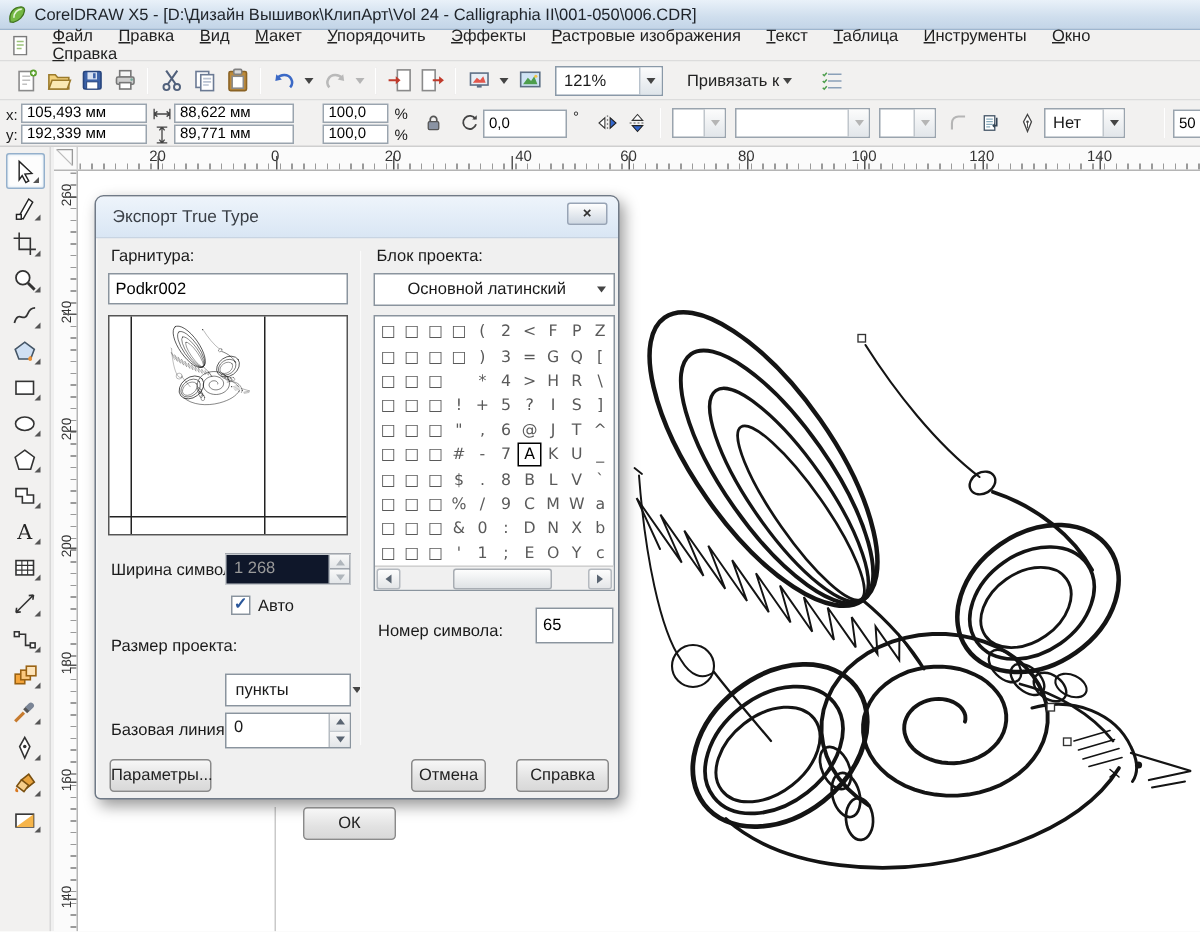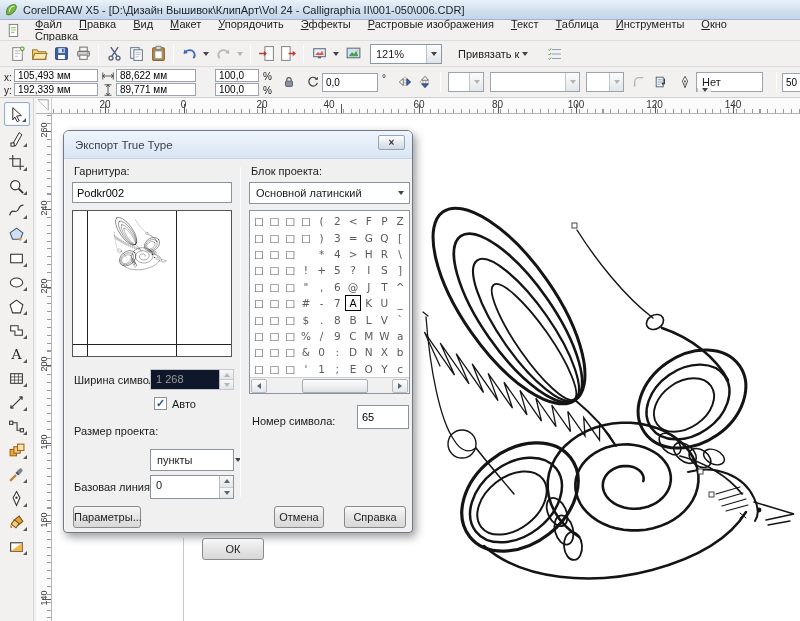--- a/index.html
+++ b/index.html
@@ -91,21 +91,21 @@
   .spin .val { flex:1; font-size:11px; padding:3px 0 0 5px; }
   .spin .btns { width:14px; border-left:1px solid #b6bcc2; display:flex; flex-direction:column; }
   .spin .btns div { flex:1; background:linear-gradient(#f8f8f8,#e3e6e9); display:flex; align-items:center; justify-content:center; }
   .spin .btns div+div { border-top:1px solid #c6cbd0; }
   .tri-u { width:0; height:0; border-left:3px solid transparent; border-right:3px solid transparent; border-bottom:4px solid #5a6572; }
   .tri-d { width:0; height:0; border-left:3px solid transparent; border-right:3px solid transparent; border-top:4px solid #5a6572; }
   .spin.disabled { background:#0f172a; border-color:#c4c8cc; }
   .spin.disabled .val { color:#9a9a9a; }
   .spin.disabled .tri-u { border-bottom-color:#b0b6bc; } .spin.disabled .tri-d { border-top-color:#b0b6bc; }
   .dcombo { position:absolute; border:1px solid #8a949e; background:#fff; display:flex; }
-  .dcombo .lbl { flex:1; font-size:11px; padding:4px 0 0 6px; }
+  .dcombo .lbl { flex:1; font-size:11px; padding:4px 0 0 6px;text-align:center; }
   .dcombo .ar { width:16px; display:flex; align-items:center; justify-content:center; }
   .checkbox { position:absolute; display:flex; align-items:center; }
   .checkbox .box { width:13px; height:13px; border:1px solid #8a949e; background:#fff; color:#2b579a;
     font-size:11px; font-weight:bold; line-height:11px; text-align:center; margin-right:5px; }
   .dbtn { position:absolute; height:22px; background:linear-gradient(#f7f7f7,#e2e2e2 60%,#d8d8d8);
     border:1px solid #8a8a8a; border-radius:3px; font-size:11px; text-align:center; padding-top:4px; color:#222; }
   .divider { position:absolute; left:176px; top:36px; width:1px; height:330px; background:#dcdcdc; border-right:1px solid #fbfbfb; }
 
   .chargrid-wrap { position:absolute; left:185px; top:79px; width:161px; height:184px; border:1px solid #8a949e; background:#fff; }
   .chargrid { position:absolute; left:1px; top:2px; width:157px; height:164px; display:grid;
@@ -319,21 +319,21 @@
           <rect x="2.5" y="2.5" width="8" height="11" fill="#fff" stroke="#456"></rect>
           <path d="M4 5h5M4 7h5M4 9h5M4 11h3" stroke="#8ab"></path>
           <path d="M12 4v6H9.5" fill="none" stroke="#345" stroke-width="1.2"></path>
           <path d="M10.5 8L8.5 10l2 2z" fill="#345"></path>
         </svg></span>
     <span class="pbico" style="left:678px;top:8px;"><svg viewBox="0 0 16 16">
           <path d="M8 1.5L11 7l-3 7.5L5 7z" fill="#fff" stroke="#444"></path>
           <circle cx="8" cy="7" r="1" fill="#444"></circle>
           <path d="M8 8v4" stroke="#444" stroke-width=".7"></path>
         </svg></span>
-    <span class="pbcombo" style="left:696px;width:67px;flex-direction:column;">
+    <span class="pbcombo" style="left:696px;width:54px;">
         <span class="lbl">Нет</span>
         <span class="ar">
           <span class="darr"></span>
         </span>
       </span>
     <span class="pbsep" style="left:776px;"></span>
     <input class="pbfield tall" style="left: 782px; top: 6px; width: 26px;" readonly="" value="50">
   </div>
 
   <div class="ruler-corner">
@@ -342,21 +342,21 @@
           <path d="M2 2l12 12" stroke="#bbb"></path>
         </svg></span>
     </div>
   <div class="hruler" id="hruler">
       <span class="rlab" style="left: 53px;">20</span>
       <span class="rtick" style="left: 53px;"></span>
       <span class="rlab" style="left: 131.5px;">0</span>
       <span class="rtick" style="left: 131.5px;"></span>
       <span class="rlab" style="left: 210px;">20</span>
       <span class="rtick" style="left: 210px;"></span>
-      <span class="rlab" style="left: 277px;">40</span>
+      <span class="rlab" style="left: 297px;">40</span>
       <span class="rtick" style="left: 288.5px;"></span>
       <span class="rlab" style="left: 367px;">60</span>
       <span class="rtick" style="left: 367px;"></span>
       <span class="rlab" style="left: 445.5px;">80</span>
       <span class="rtick" style="left: 445.5px;"></span>
       <span class="rlab" style="left: 524px;">100</span>
       <span class="rtick" style="left: 524px;"></span>
       <span class="rlab" style="left: 602.5px;">120</span>
       <span class="rtick" style="left: 602.5px;"></span>
       <span class="rlab" style="left: 681px;">140</span>

